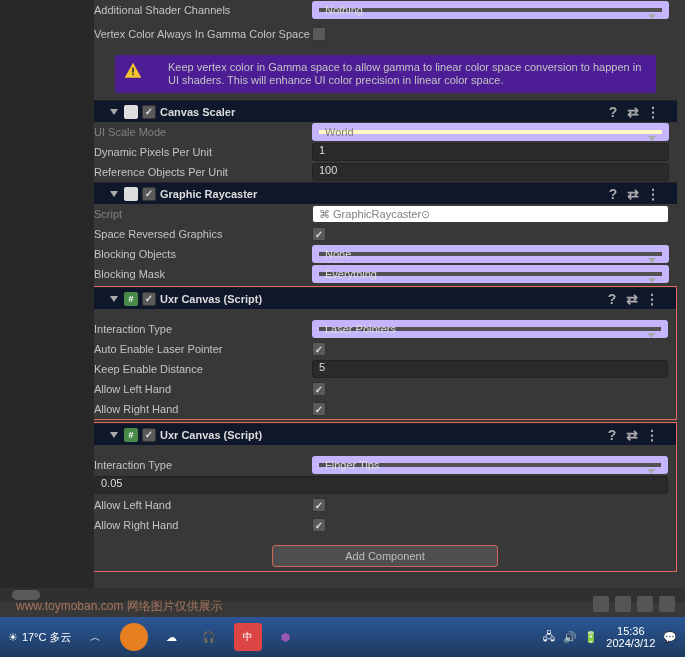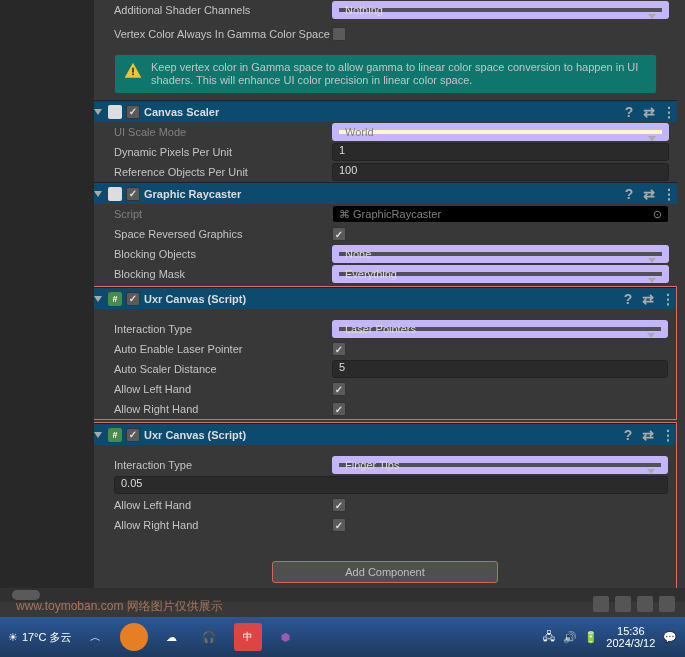--- a/index.html
+++ b/index.html
@@ -1,47 +1,47 @@
 <!DOCTYPE html>
 <html><head>
 <meta charset="utf-8">
 <style>
 * { box-sizing: border-box; margin: 0; padding: 0; font-family: Arial, sans-serif; font-size: 11px; }
 body { background: #383838; width: 685px; height: 657px; overflow: hidden; position: relative; }
 
 .inspector { position: absolute; left: 94px; right: 8px; top: 0; bottom: 55px; background: #383838; overflow: hidden; }
 .left-gutter { position: absolute; left: 0; top: 0; bottom: 55px; width: 94px; background: #282828; }
 
-.prop-row { display: flex; align-items: center; height: 20px; padding-left: 20px; padding-right: 8px; color: #c4c4c4; }
+.prop-row { display: flex; align-items: center; height: 20px; padding-right: 8px; color: #c4c4c4; }
 .prop-label { flex: 0 0 218px; }
 .prop-field { flex: 1; display: flex; align-items: center; }
 
 .dropdown { background: #515151; border: 7px solid #c4b5fd; border-radius: 3px; height: 18px; width: 100%; display: flex; align-items: center; padding: 0 6px; color: #dcdcdc; position: relative; }
 .dropdown::after { content: ''; position: absolute; right: 6px; top: 6px; width: 0; height: 0; border-left: 4px solid transparent; border-right: 4px solid transparent; border-top: 5px solid #aaa; }
 .dropdown.disabled { background: #fef9c3; color: #808080; }
 
 .text-input { background: #2a2a2a; border: 1px solid #222; border-radius: 3px; height: 18px; width: 100%; padding: 0 6px; color: #dcdcdc; }
 
 .checkbox { width: 14px; height: 14px; background: #5a5a5a; border: 1px solid #333; border-radius: 2px; display: flex; align-items: center; justify-content: center; }
 .checkbox.checked::after { content: '✓'; color: #ddd; font-size: 10px; font-weight: bold; }
 
-.warning-box { margin: 6px 20px; background: #0f766e; border: 1px solid #3a3a3a; border-radius: 3px; padding: 6px 8px; display: flex; gap: 8px; color: #c4c4c4; font-size: 10px; line-height: 13px; }
+.warning-box { margin: 6px 20px; background: #4c1d95; border: 1px solid #3a3a3a; border-radius: 3px; padding: 6px 8px; display: flex; gap: 25px; color: #c4c4c4; font-size: 10px; line-height: 13px; }
 .warning-icon { width: 20px; height: 20px; flex-shrink: 0; }
 
-.component-header { display: flex; align-items: center; height: 22px; background: #0c4a6e; border-top: 1px solid #222; padding: 0 0; color: #dcdcdc; font-weight: bold; gap: 4px; }
+.component-header { display: flex; align-items: center; height: 22px; background: #0f172a; border-top: 1px solid #222; padding: 0 16px; color: #dcdcdc; font-weight: bold; gap: 4px; }
 .foldout { width: 0; height: 0; border-left: 4px solid transparent; border-right: 4px solid transparent; border-top: 6px solid #aaa; margin-right: 2px; }
 .comp-icon { width: 14px; height: 14px; display: flex; align-items: center; justify-content: center; border-radius: 2px; font-size: 9px; }
 .comp-name { flex: 1; }
 .header-btn { width: 16px; height: 16px; display: flex; align-items: center; justify-content: center; color: #aaa; font-size: 14px; cursor: pointer; }
 
 .script-row .text-input { color: #808080; }
 
 .highlight-box { border: 1px solid #e06b5e; margin: 2px 0 2px -16px; padding-left: 15px; }
 
-.add-component { margin: 20px auto; width: 226px; height: 22px; background: #525252; border: 1px solid #444; border-radius: 3px; color: #ccc; display: flex; align-items: center; justify-content: center; opacity: 0.9; }
+.add-component { margin: 4px auto; width: 226px; height: 22px; background: #525252; border: 1px solid #444; border-radius: 3px; color: #ccc; display: flex; align-items: center; justify-content: center; opacity: 0.9; }
 .watermark-add { border: 1px solid #e06b5e; }
 
 .bottom-scroll { position: absolute; bottom: 55px; left: 0; right: 0; height: 14px; background: #303030; display: flex; align-items: center; }
 .scroll-thumb { width: 28px; height: 10px; background: #5a5a5a; border-radius: 5px; margin-left: 12px; }
 
 .status-icons { position: absolute; right: 10px; bottom: 45px; display: flex; gap: 6px; }
 .status-icons .sicn { width: 16px; height: 16px; background: #555; border-radius: 2px; }
 
 .taskbar { position: absolute; bottom: 0; left: 0; right: 0; height: 40px; background: linear-gradient(#2b5797, #1e3a5f); display: flex; align-items: center; padding: 0 8px; gap: 10px; color: #fff; }
 .task-item { width: 28px; height: 28px; border-radius: 3px; display: flex; align-items: center; justify-content: center; }
@@ -112,21 +112,21 @@
     <div class="comp-icon" style="background:#ddd">⊡</div>
     <div class="checkbox checked"></div>
     <div class="comp-name">Graphic Raycaster</div>
     <div class="header-btn">?</div>
     <div class="header-btn">⇄</div>
     <div class="header-btn">⋮</div>
   </div>
   <div class="prop-row script-row">
     <div class="prop-label" style="color:#808080">Script</div>
     <div class="prop-field">
-        <div class="text-input" style="background:#000000;border-color:#3a3a3a;display:flex;align-items:center;justify-content:space-between">
+        <div class="text-input" style="background:#ffffff;border-color:#3a3a3a;display:flex;align-items:center;justify-content:flex-start">
           <span>⌘ GraphicRaycaster</span>
           <span style="color:#888">⊙</span>
         </div>
       </div>
   </div>
   <div class="prop-row">
     <div class="prop-label">Space Reversed Graphics</div>
     <div class="prop-field">
         <div class="checkbox checked"></div>
       </div>
@@ -161,21 +161,21 @@
           <div class="dropdown">Laser Pointers</div>
         </div>
     </div>
     <div class="prop-row">
       <div class="prop-label">Auto Enable Laser Pointer</div>
       <div class="prop-field">
           <div class="checkbox checked"></div>
         </div>
     </div>
     <div class="prop-row">
-      <div class="prop-label">Auto Scaler Distance</div>
+      <div class="prop-label">Keep Enable Distance</div>
       <div class="prop-field">
           <div class="text-input">5</div>
         </div>
     </div>
     <div class="prop-row">
       <div class="prop-label">Allow Left Hand</div>
       <div class="prop-field">
           <div class="checkbox checked"></div>
         </div>
     </div>

